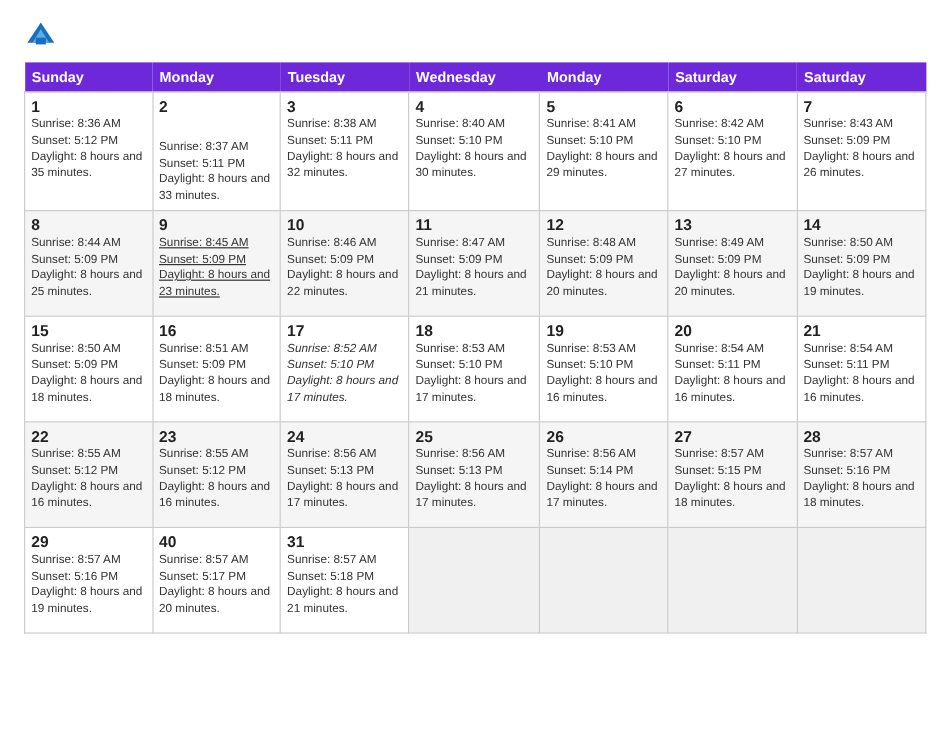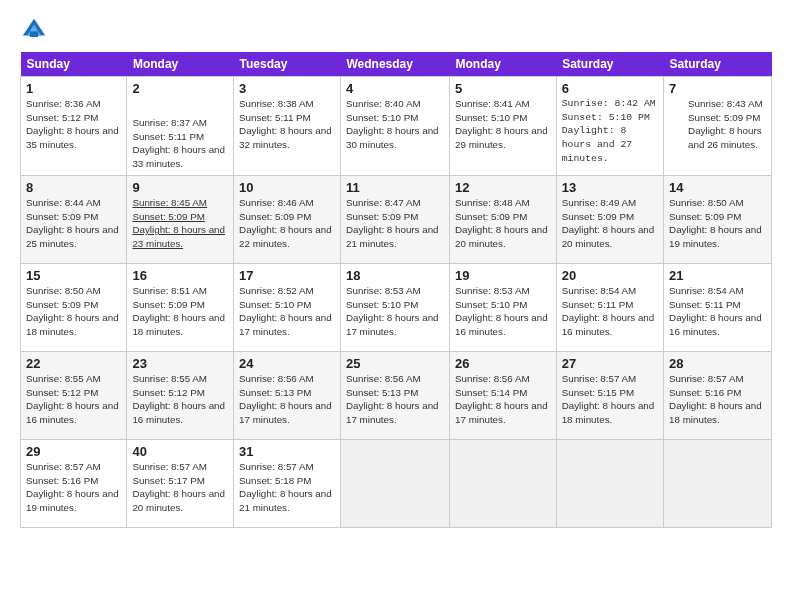--- a/index.html
+++ b/index.html
@@ -152,27 +152,27 @@
 Daylight: 8 hours and 30 minutes.</div>
           </td>
           <td>
             <span class="day-number">5</span>
             <div class="day-info" style="white-space: pre-line;">Sunrise: 8:41 AM
 Sunset: 5:10 PM
 Daylight: 8 hours and 29 minutes.</div>
           </td>
           <td>
             <span class="day-number">6</span>
-            <div class="day-info" style="white-space: pre-line; font-family: Liberation Mono, monospace;">Sunrise: 8:42 AM
+            <div class="day-info" style="white-space: pre-line;">Sunrise: 8:42 AM
 Sunset: 5:10 PM
 Daylight: 8 hours and 27 minutes.</div>
           </td>
           <td>
             <span class="day-number">7</span>
-            <div class="day-info" style="white-space: pre-line; margin-left: 19px;">Sunrise: 8:43 AM
+            <div class="day-info" style="white-space: pre-line;">Sunrise: 8:43 AM
 Sunset: 5:09 PM
 Daylight: 8 hours and 26 minutes.</div>
           </td>
         </tr>
         <tr>
           <td>
             <span class="day-number">8</span>
             <div class="day-info" style="white-space: pre-line;">Sunrise: 8:44 AM
 Sunset: 5:09 PM
 Daylight: 8 hours and 25 minutes.</div>
@@ -222,21 +222,21 @@
 Daylight: 8 hours and 18 minutes.</div>
           </td>
           <td>
             <span class="day-number">16</span>
             <div class="day-info" style="white-space: pre-line;">Sunrise: 8:51 AM
 Sunset: 5:09 PM
 Daylight: 8 hours and 18 minutes.</div>
           </td>
           <td>
             <span class="day-number">17</span>
-            <div class="day-info" style="white-space: pre-line;">Sunrise: 8:52 AM
+            <div class="day-info" style="white-space: pre-line; font-style: italic;">Sunrise: 8:52 AM
 Sunset: 5:10 PM
 Daylight: 8 hours and 17 minutes.</div>
           </td>
           <td>
             <span class="day-number">18</span>
             <div class="day-info" style="white-space: pre-line;">Sunrise: 8:53 AM
 Sunset: 5:10 PM
 Daylight: 8 hours and 17 minutes.</div>
           </td>
           <td>

